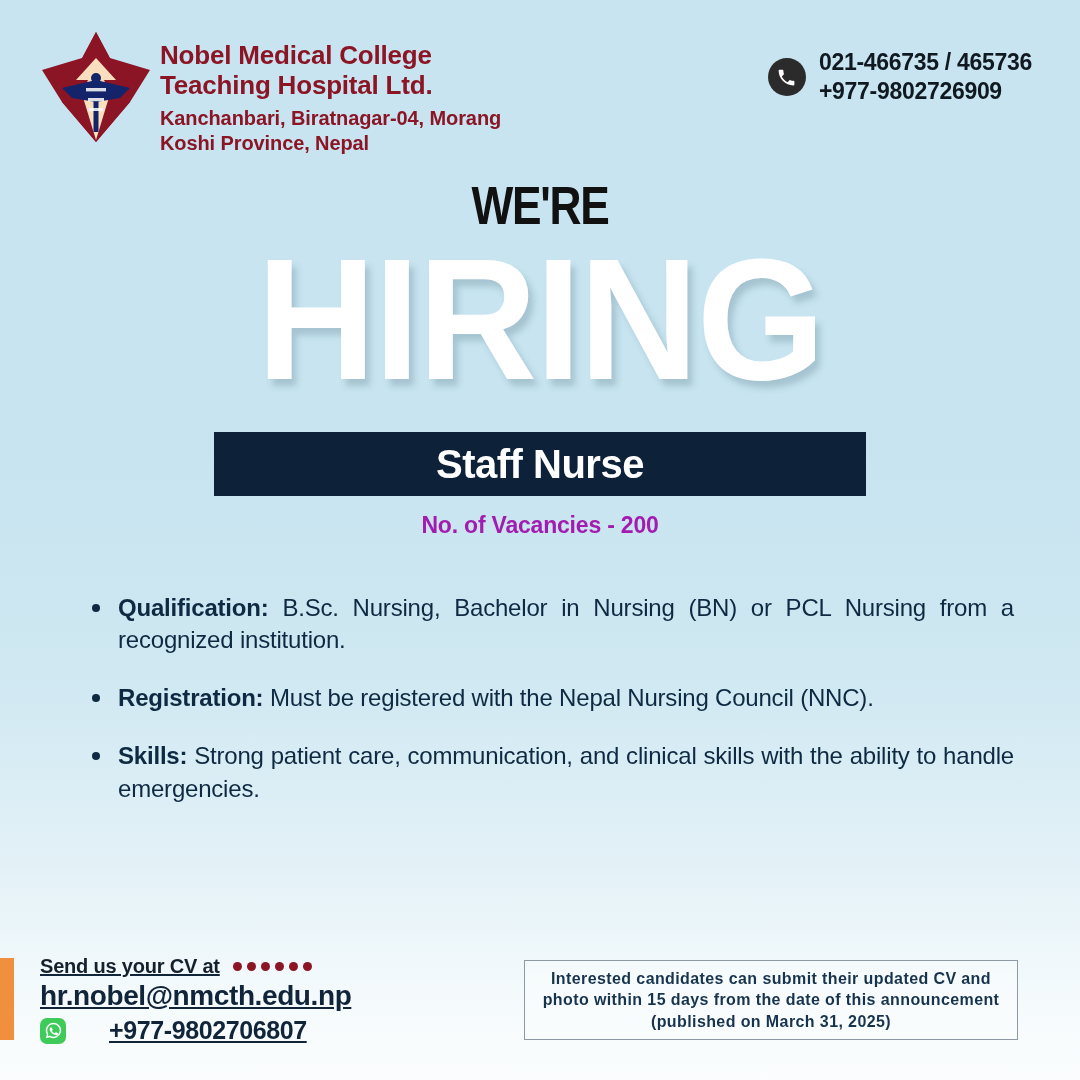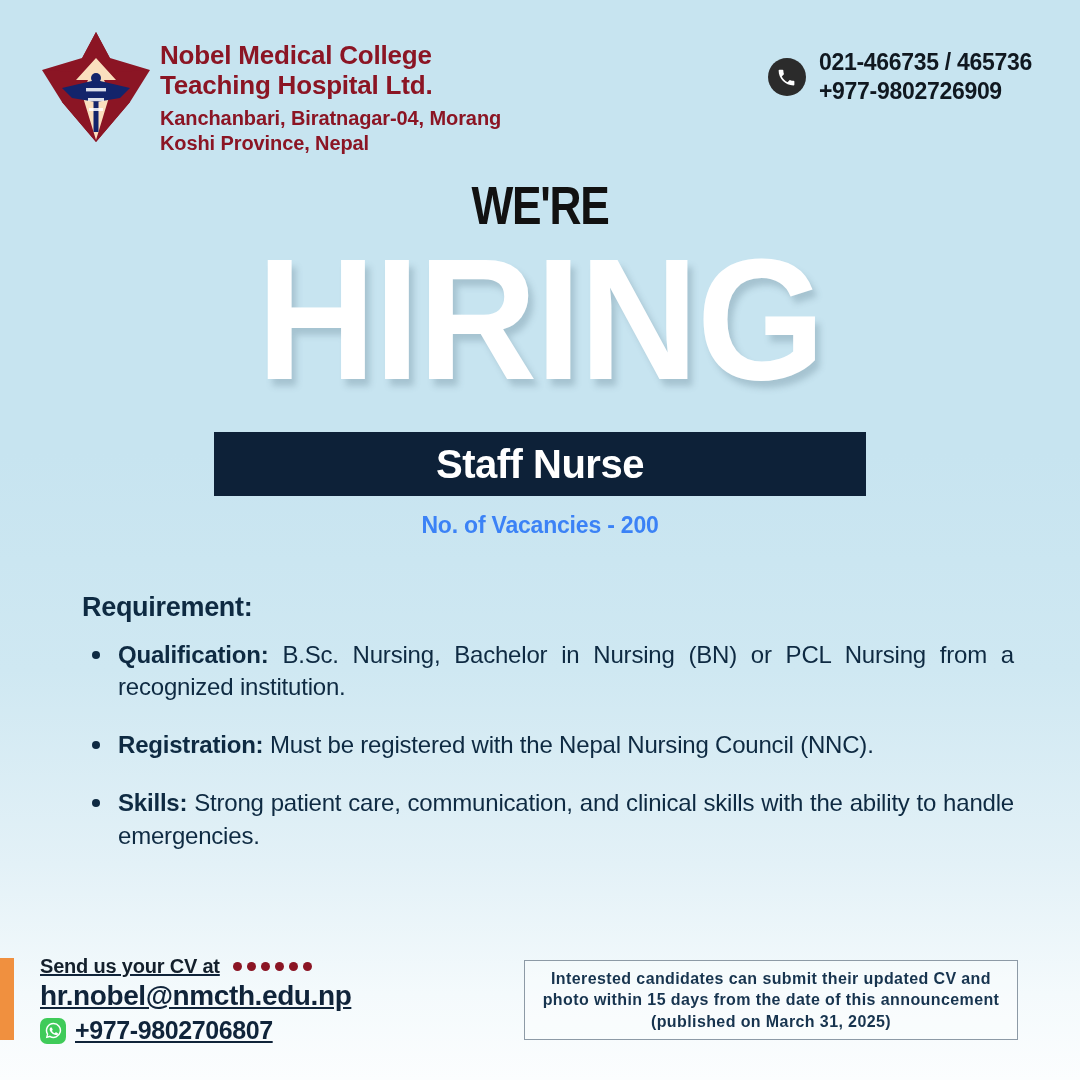--- a/index.html
+++ b/index.html
@@ -133,21 +133,21 @@
     font-size: 40px;
     font-weight: 700;
     letter-spacing: -0.5px;
   }
   .vacancies {
     position: absolute;
     top: 512px;
     left: 0;
     right: 0;
     text-align: center;
-    color: #3b82f6;
+    color: #a21caf;
     font-size: 23px;
     font-weight: 700;
     letter-spacing: -0.2px;
   }
 
   
   .req {
     position: absolute;
     top: 592px;
     left: 82px;
@@ -228,20 +228,21 @@
     font-size: 28px;
     font-weight: 700;
     color: #10243a;
     letter-spacing: -0.4px;
     margin-top: 2px;
   }
   .cv-wa {
     display: flex;
     align-items: center;
     margin-top: 4px;
+    gap: 34px;
   }
   .wa-icon {
     width: 26px;
     height: 26px;
     border-radius: 7px;
     background: #3fcb59;
     display: flex;
     align-items: center;
     justify-content: center;
     margin-right: 9px;
@@ -318,21 +319,20 @@
   <div class="hero-small">WE'RE</div>
   <div class="hero-big">HIRING</div>
 </div>
 
 <div class="title-banner">
   <span class="title-banner-text">Staff Nurse</span>
 </div>
 <div class="vacancies">No. of Vacancies - 200</div>
 
 <div class="req">
-  <div class="req-heading">Requirement:</div>
   <ul class="req-list">
     <li class="req-item">
       <span class="req-bullet"></span>
       <span class="req-label">Qualification:</span><span> B.Sc. Nursing, Bachelor in Nursing (BN) or PCL Nursing from a recognized institution.</span>
     </li>
     <li class="req-item">
       <span class="req-bullet"></span>
       <span class="req-label">Registration:</span><span> Must be registered with the Nepal Nursing Council (NNC).</span>
     </li>
     <li class="req-item">

